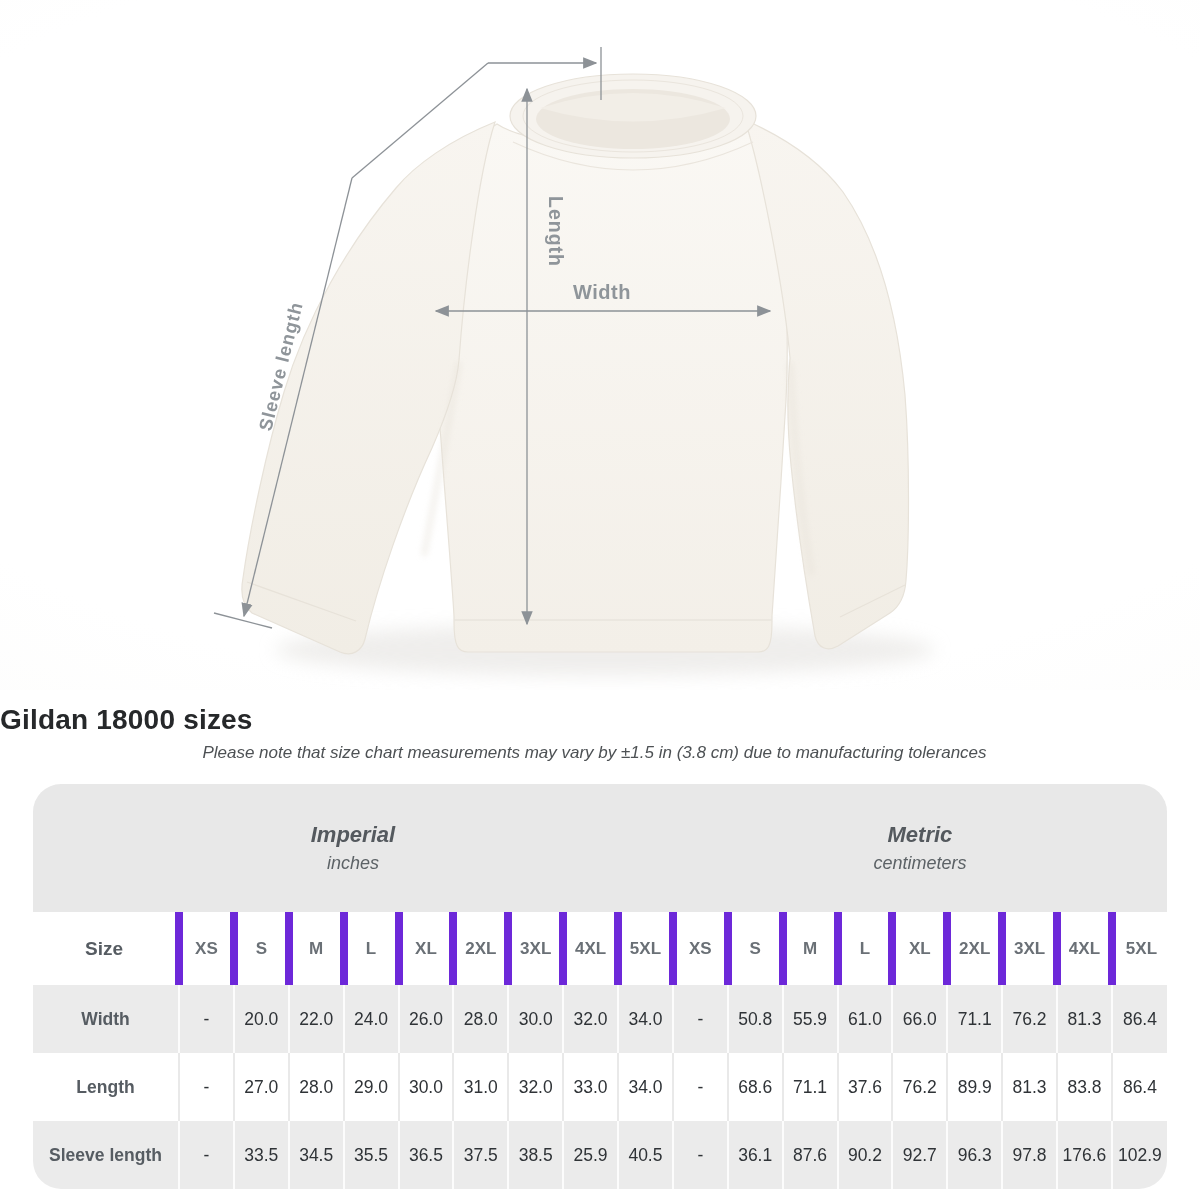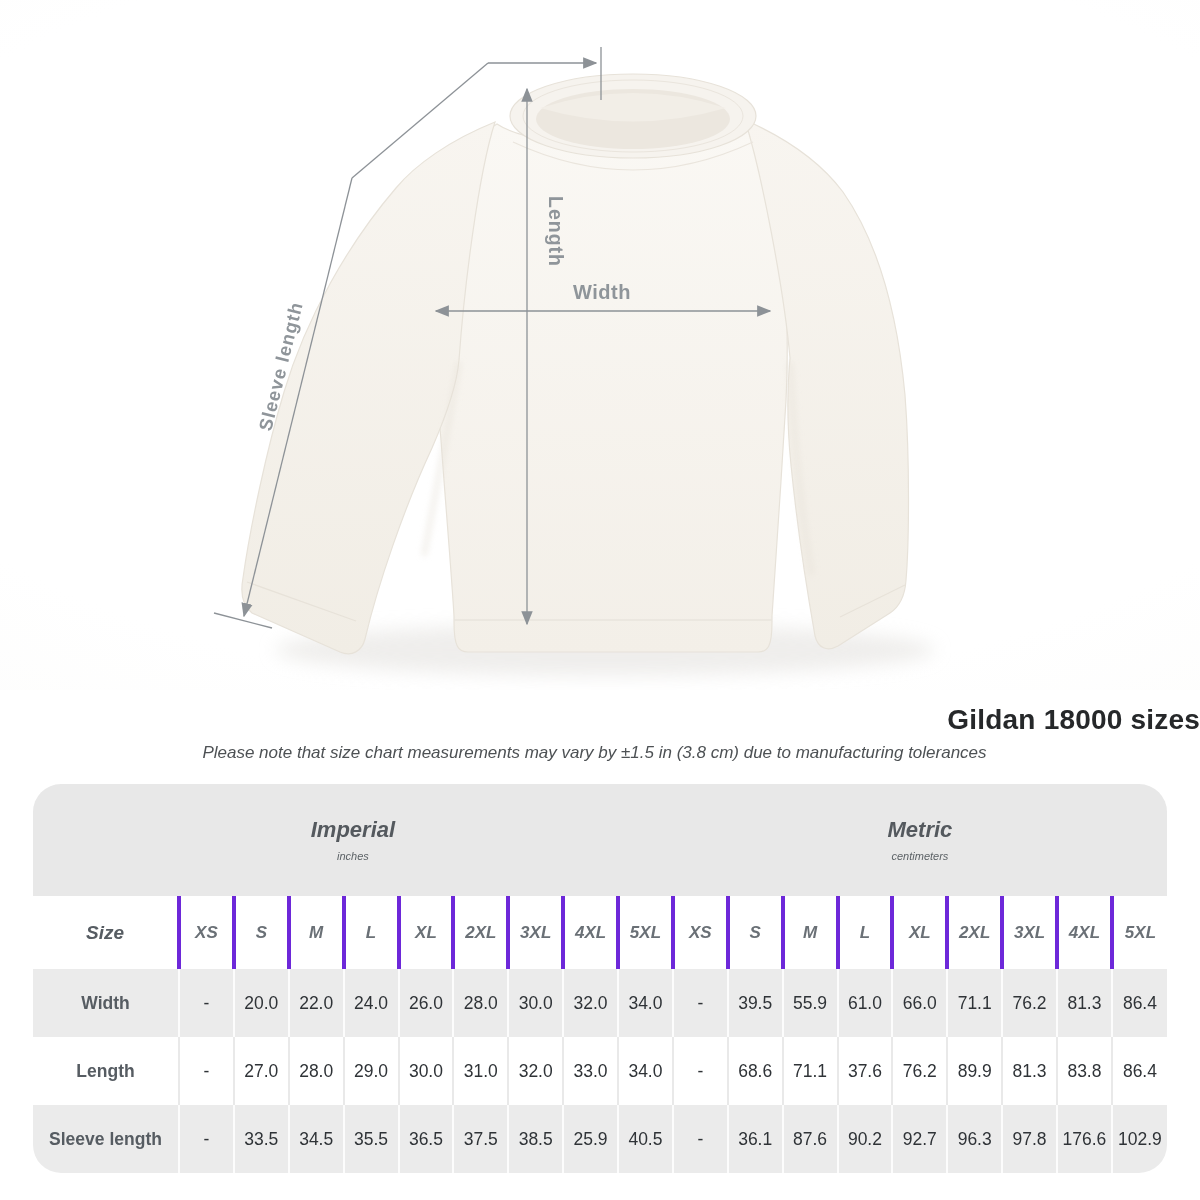--- a/index.html
+++ b/index.html
@@ -12,54 +12,54 @@
 
   
   .figure{
     position:relative;width:1200px;height:690px;
     background:radial-gradient(120% 100% at 50% 45%, #ffffff 55%, #fcfcfb 82%, #f8f8f7 100%);
   }
   .figure svg{display:block;}
 
   
   .title{
-    margin:14px 0 0 0;text-align:right;
+    margin:14px 0 0 0;text-align:left;
     font-size:28px;font-weight:700;color:#26282a;letter-spacing:.2px;
   }
   .subtitle{
     margin:7px 11px 0 0;text-align:center;
     font-size:17px;font-style:italic;color:#4d5154;
   }
 
   
   .table-wrap{
     margin:21px 33px 0 33px;width:1134px;
     border-radius:28px;overflow:hidden;background:#ffffff;
   }
   table.size-table{
     width:100%;border-collapse:collapse;table-layout:fixed;
   }
   col.lab{width:146px;}
 
   td.band{
-    background:#e8e8e8;height:96px;text-align:center;vertical-align:middle;padding:8px;
+    background:#e8e8e8;height:96px;text-align:center;vertical-align:middle;padding:16px;
   }
   .band-name{
     font-size:22px;font-weight:700;font-style:italic;color:#54595e;line-height:1.1;
   }
   .band-unit{
-    margin-top:7px;font-size:11px;font-style:italic;color:#5c6266;line-height:1.1;
+    margin-top:7px;font-size:18px;font-style:italic;color:#5c6266;line-height:1.1;
   }
 
   tr.hdr-row th{
     background:#ffffff;height:73px;vertical-align:middle;text-align:center;
-    font-weight:700;padding:0;font-style:italic;
+    font-weight:700;padding:0;
   }
   th.size-corner{font-size:19px;color:#565c62;border-left:none;}
-  th.szh{font-size:17px;color:#6a7076;border-left:4px solid #6d28d9;margin-left:32px;}
+  th.szh{font-size:17px;color:#6a7076;border-left:8px solid #6d28d9;margin-left:32px;}
 
   tr.data-row th, tr.data-row td{
     height:68px;vertical-align:middle;text-align:center;padding:0;
   }
   tr.data-row th.rowlab{
     font-size:17.5px;font-weight:700;color:#565c62;border-left:none;
   }
   tr.data-row td{
     font-size:17.5px;font-weight:400;color:#2f3337;
   }
@@ -237,21 +237,21 @@
             <td>-</td>
             <td>20.0</td>
             <td>22.0</td>
             <td>24.0</td>
             <td>26.0</td>
             <td>28.0</td>
             <td>30.0</td>
             <td>32.0</td>
             <td>34.0</td>
             <td>-</td>
-            <td>39.5</td>
+            <td>50.8</td>
             <td>55.9</td>
             <td>61.0</td>
             <td>66.0</td>
             <td>71.1</td>
             <td>76.2</td>
             <td>81.3</td>
             <td>86.4</td>
           </tr>
           <tr class="data-row row-white">
             <th class="rowlab">Length</th>

